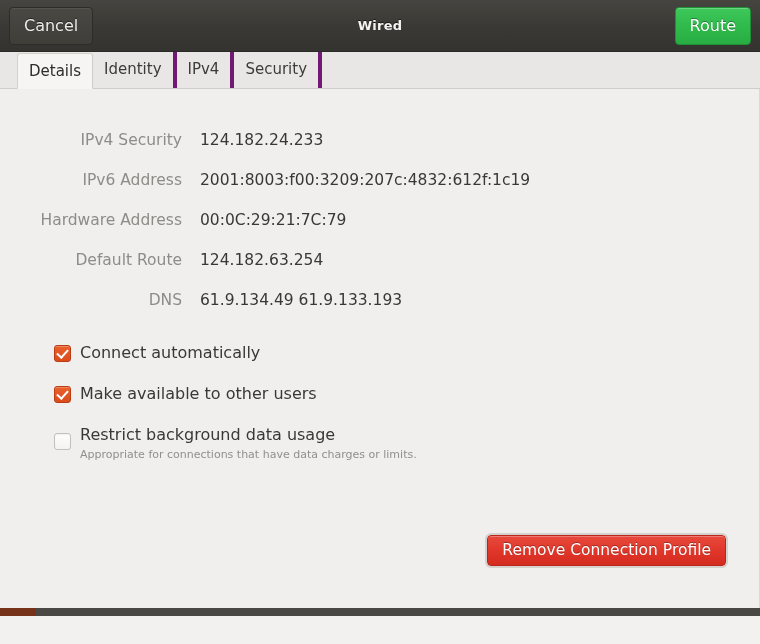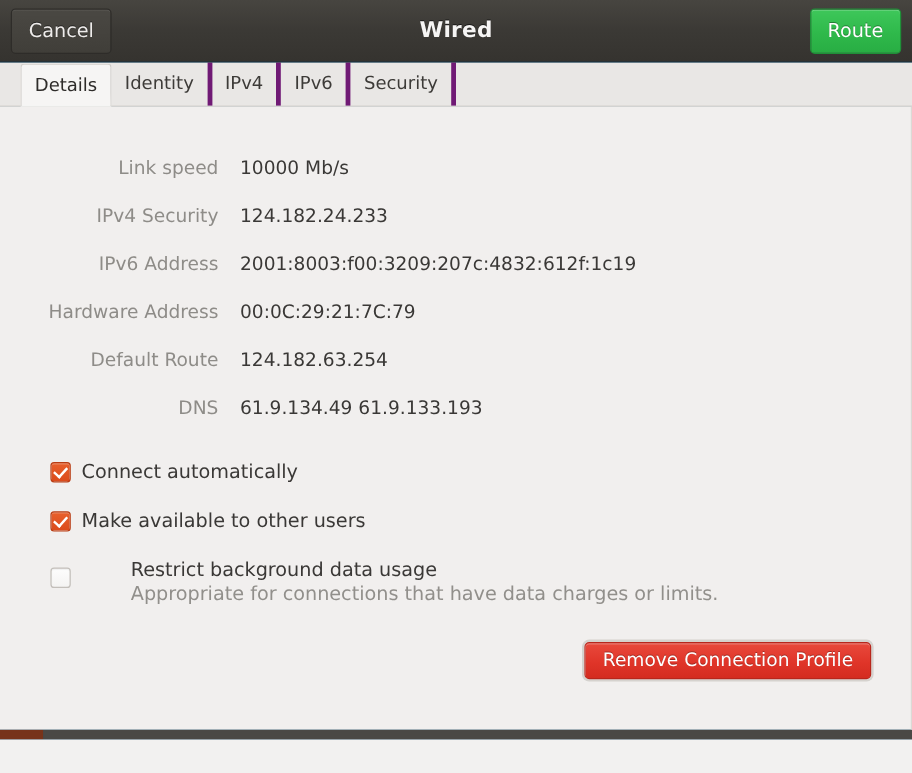--- a/index.html
+++ b/index.html
@@ -40,21 +40,21 @@
   }
   .header-title {
     position: absolute;
     left: 0;
     right: 0;
     top: 0;
     height: 52px;
     line-height: 52px;
     text-align: center;
     color: #f6f5f4;
-    font-size: 18px;
+    font-size: 13px;
     font-weight: bold;
     letter-spacing: 0.2px;
     text-shadow: 0 -1px 0 rgba(0,0,0,0.6);
     pointer-events: none;
   }
   .hb-btn {
     position: relative;
     z-index: 2;
     font-size: 16px;
     font-family: inherit;
@@ -153,29 +153,29 @@
   td.row-value {
     text-align: left;
     color: #3a3836;
     font-size: 15.5px;
     white-space: nowrap;
   }
 
   
   .checks {
     margin-top: 22px;
-    padding-left: 42px;
+    padding-left: 54px;
   }
   .check-row {
     display: flex;
     align-items: flex-start;
     margin-bottom: 20px;
     cursor: default;
   }
-  .check-row:last-child { margin-bottom: 0; gap: 41px; }
+  .check-row:last-child { margin-bottom: 0; }
 
   .cbox {
     flex: 0 0 auto;
     width: 17px;
     height: 17px;
     border-radius: 3px;
     box-sizing: border-box;
     margin-right: 9px;
     margin-top: 3px;
     position: relative;
@@ -203,21 +203,21 @@
     margin-top: 9px;
   }
   .check-text { display: block; }
   .check-label {
     font-size: 16px;
     color: #3a3836;
     line-height: 21px;
     display: block;
   }
   .check-subtitle {
-    font-size: 16px;
+    font-size: 11px;
     color: #918f8b;
     line-height: 18px;
     display: block;
     margin-top: 1px;
   }
 
   
   .remove-wrap {
     position: absolute;
     right: 33px;
@@ -268,33 +268,28 @@
   <div class="headerbar">
     <div class="hb-btn hb-cancel">Cancel</div>
     <div class="header-title">Wired</div>
     <div class="hb-btn hb-apply">Route</div>
   </div>
 
   <div class="tabbar">
     <div class="tab active">Details</div>
     <div class="tab">Identity</div>
     <div class="tab">IPv4</div>
-    <div class="tab">IPv6</div>
     <div class="tab">Security</div>
     <div class="tab tab-filler"></div>
   </div>
 
   <div class="content">
 
     <table class="details-table">
       <tbody>
-        <tr>
-          <td class="row-label">Link speed</td>
-          <td class="row-value">10000 Mb/s</td>
-        </tr>
         <tr>
           <td class="row-label">IPv4 Security</td>
           <td class="row-value">124.182.24.233</td>
         </tr>
         <tr>
           <td class="row-label">IPv6 Address</td>
           <td class="row-value">2001:8003:f00:3209:207c:4832:612f:1c19</td>
         </tr>
         <tr>
           <td class="row-label">Hardware Address</td>

